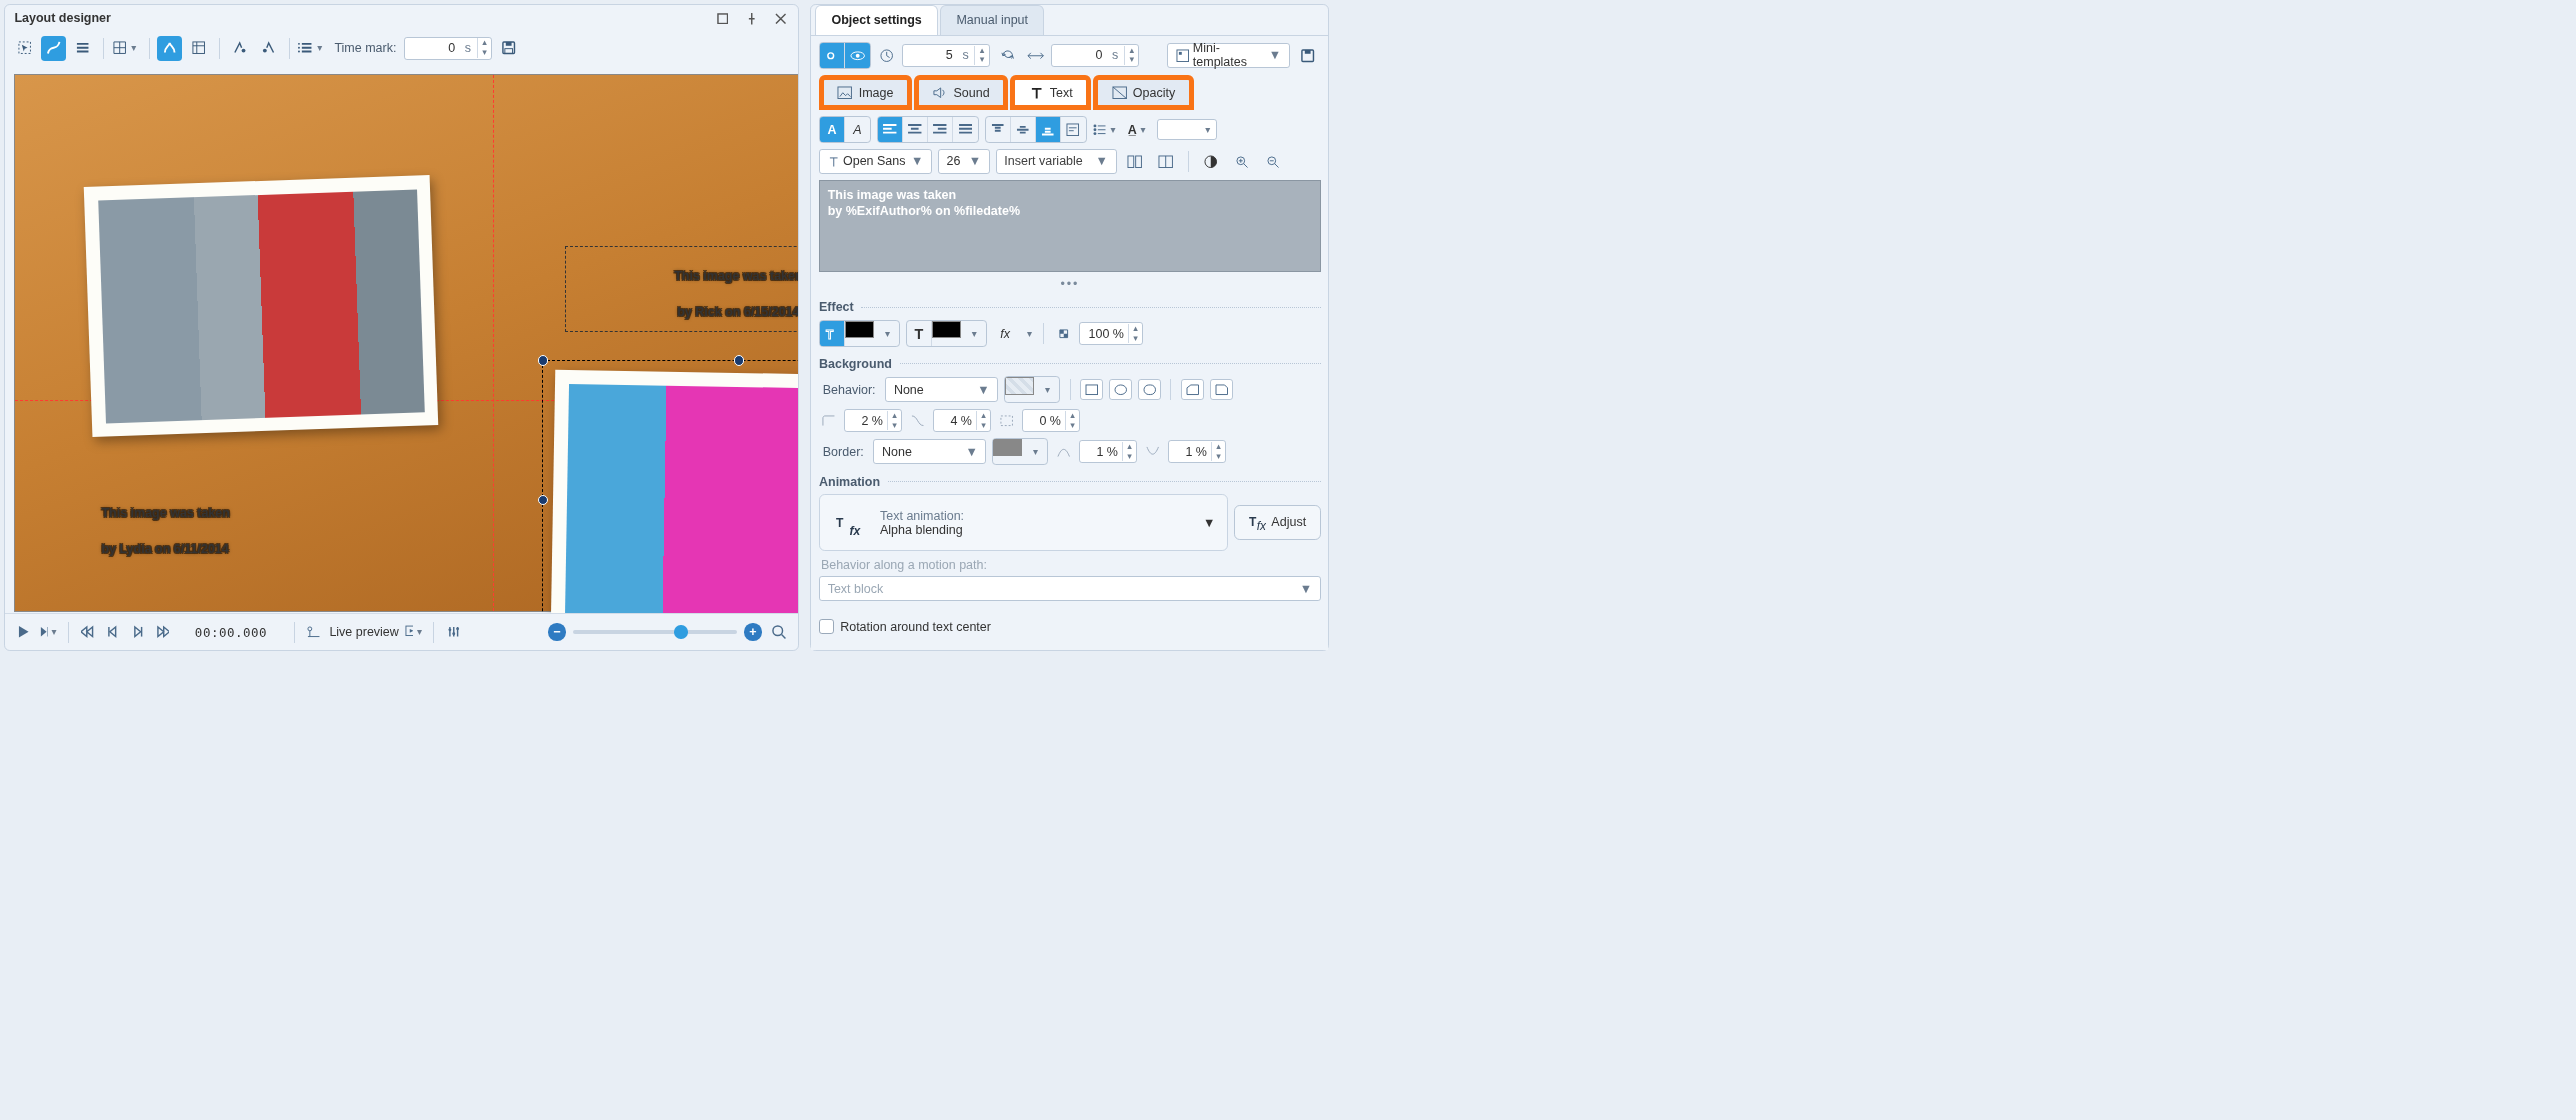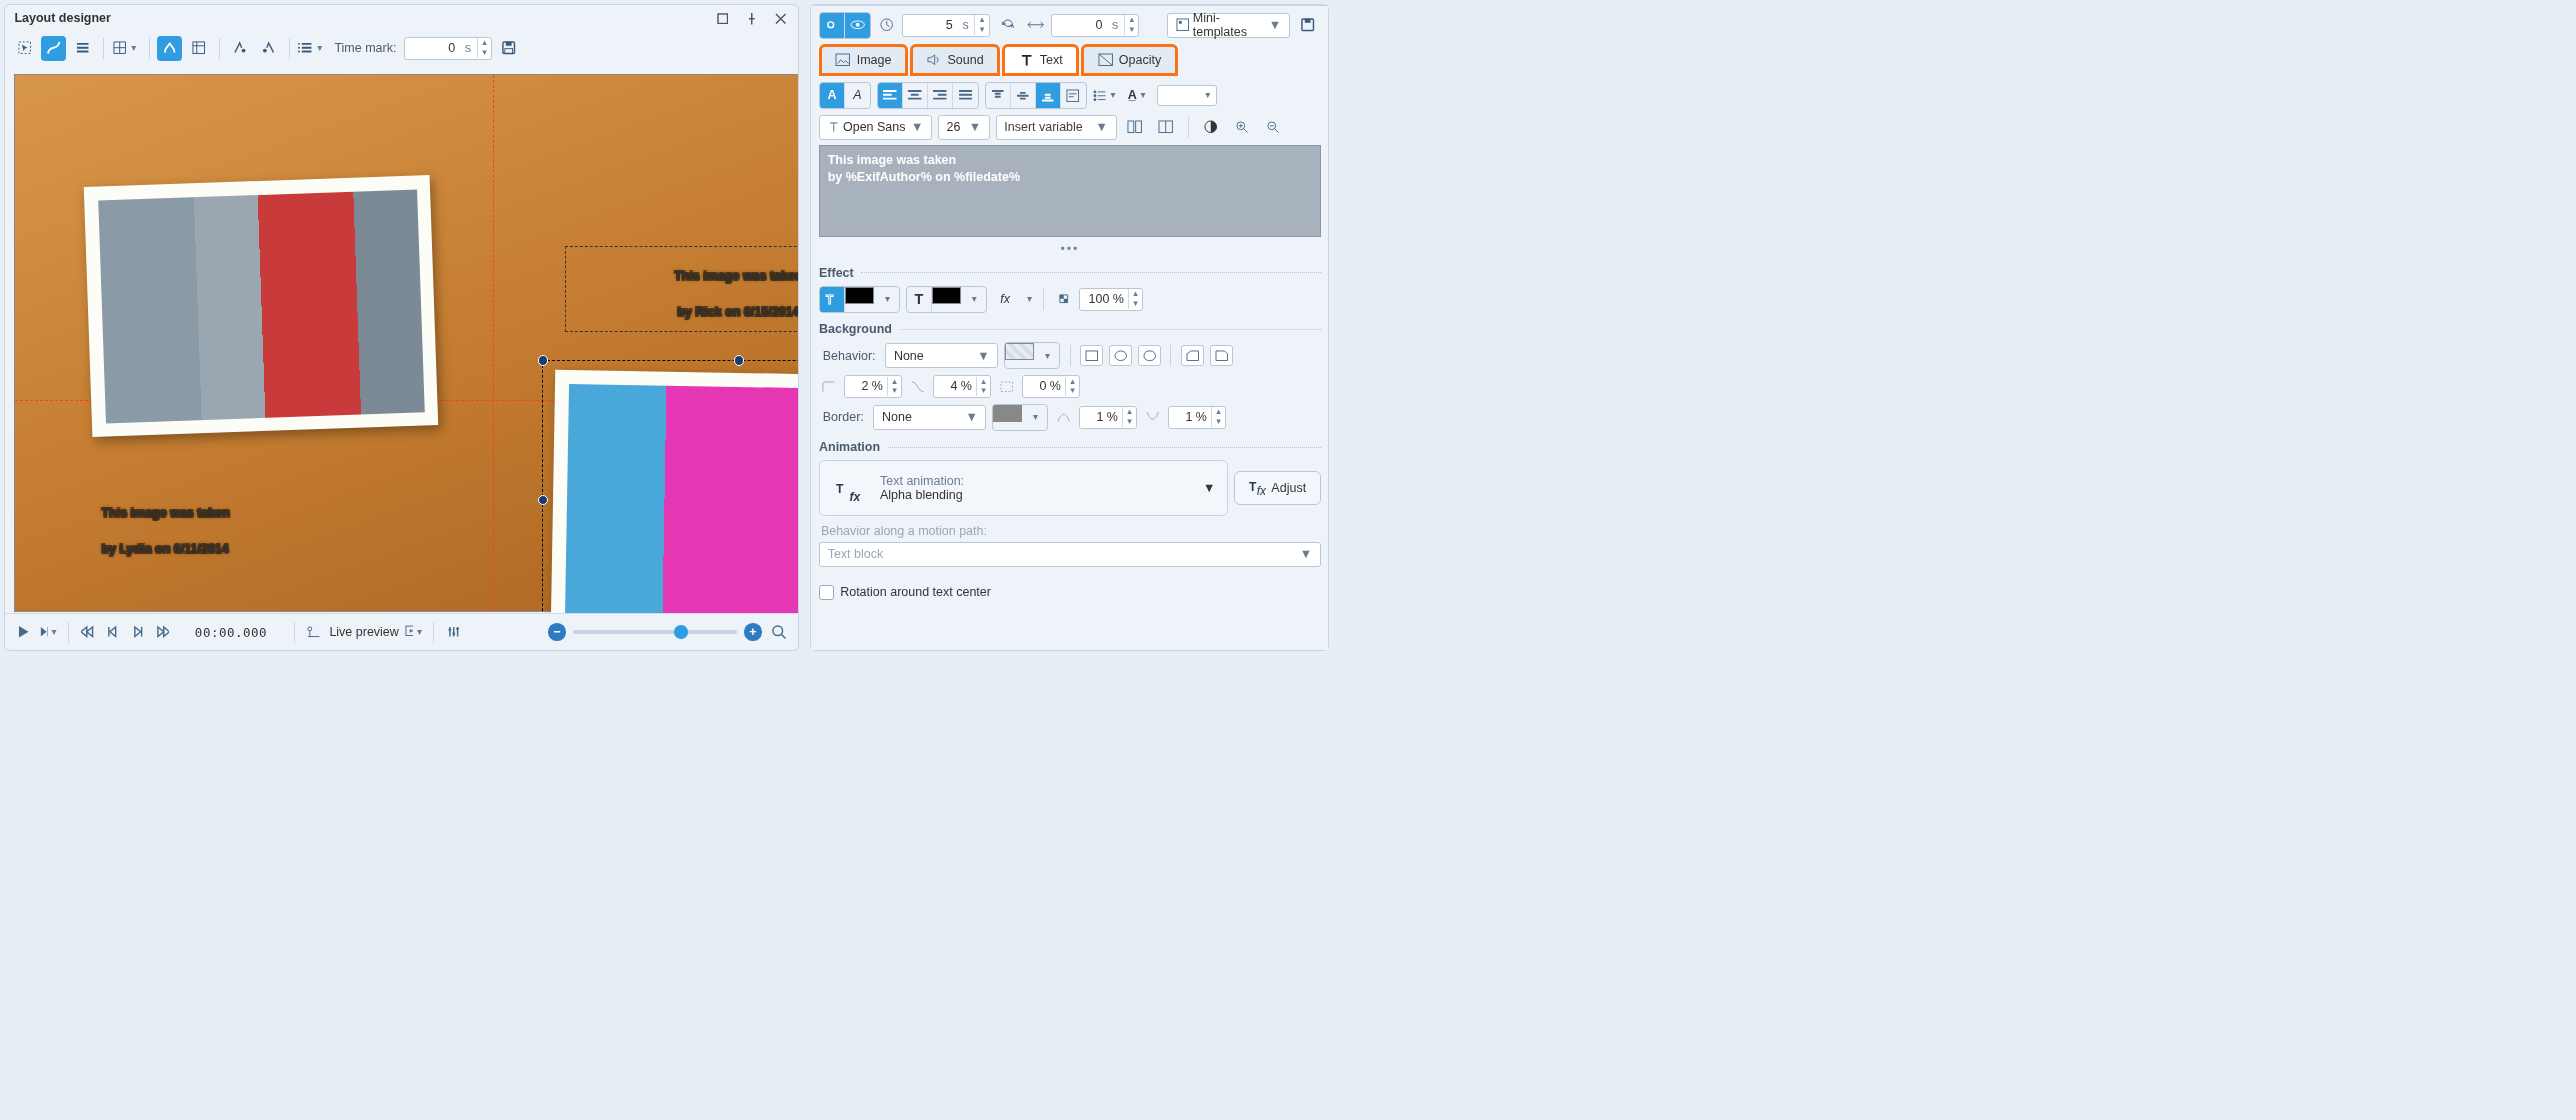--- a/index.html
+++ b/index.html
@@ -45,21 +45,21 @@
 .slider .thumb{position:absolute;top:-4.8px;width:13.5px;height:13.5px;border-radius:50%;background:#2f9de0;left:62%}
 .tabs{display:flex;padding:0 3.8px}
 .tab{padding:7.7px 15.4px;border:1px solid #c8d4e2;border-bottom:none;background:#dfe8f2;border-radius:5.8px 5.8px 0 0;margin-right:1.9px;cursor:pointer;color:#4a5b6e}
 .tab.active{background:#fff;color:#222;font-weight:600}
 .tab-body{background:#eef3f9;border-top:1px solid #c8d4e2;flex:1;padding:5.8px 7.7px 9.6px 7.7px;overflow:auto}
 .row{display:flex;align-items:center;gap:5.8px;margin-bottom:5.8px;flex-wrap:wrap}
 .pill-group{display:flex;border:1px solid #b8c6d6;border-radius:3.8px;overflow:hidden}
 .pill-group .tbtn{border:none;border-radius:0;border-right:1px solid #d0dae6}
 .pill-group .tbtn:last-child{border-right:none}
 .sub-tabs{display:flex;gap:1.9px;margin-bottom:5.8px}
-.sub-tab{display:flex;align-items:center;gap:5.8px;padding:5.8px 13.5px;border:3px solid #f97316;border-radius:5.8px 5.8px 0 0;background:#e2eaf3;cursor:pointer;color:#4a5b6e}
+.sub-tab{display:flex;align-items:center;gap:5.8px;padding:5.8px 13.5px;border:5px solid #f97316;border-radius:5.8px 5.8px 0 0;background:#e2eaf3;cursor:pointer;color:#4a5b6e}
 .sub-tab.active{background:#fff;color:#222}
 .combo{display:flex;align-items:center;border:1px solid #b8c6d6;background:#fff;border-radius:2.9px;height:25px;padding:0 3.8px 0 7.7px}
 .combo .val{flex:1;color:#333}
 .combo .placeholder{color:#404040}
 .combo .arrow{color:#6b7c8f;padding:0 3.8px}
 .textarea{width:100%;height:92px;background:#a8b2bc;border:1px solid #8a96a2;color:#fff;font-weight:600;padding:5.8px 7.7px;resize:none;line-height:1.35}
 .section-hdr{color:#4a5b6e;font-weight:600;margin:9.6px 0 5.8px 0;display:flex;align-items:center;gap:7.7px}
 .section-hdr::after{content:"";flex:1;border-top:1px dotted #b8c6d6}
 .swatch{width:21px;height:17.3px;border:1px solid #888;background:#000}
 .swatch.big{width:29px}
@@ -272,20 +272,24 @@
           <svg width="15.4" height="15.4" viewBox="0 0 16 16">
             <circle cx="7" cy="7" r="5" fill="none" stroke="#4a6a8a" stroke-width="1.5"></circle>
             <path d="M11 11l4 4" stroke="#4a6a8a" stroke-width="1.5"></path>
           </svg>
         </span>
     </div>
   </div>
 </div>
 
 <div class="panel right-panel">
+  <div class="tabs">
+    <div class="tab active">Object settings</div>
+    <div class="tab">Manual input</div>
+  </div>
   <div class="tab-body">
     
     <div class="row">
       <div class="pill-group">
         <button class="tbtn active">
             <svg width="15.4" height="13.5" viewBox="0 0 16 14">
               <path d="M4 7a3 3 0 016 0 3 3 0 01-6 0" fill="none" stroke="#fff" stroke-width="1.5"></path>
             </svg>
           </button>
         <button class="tbtn active">

